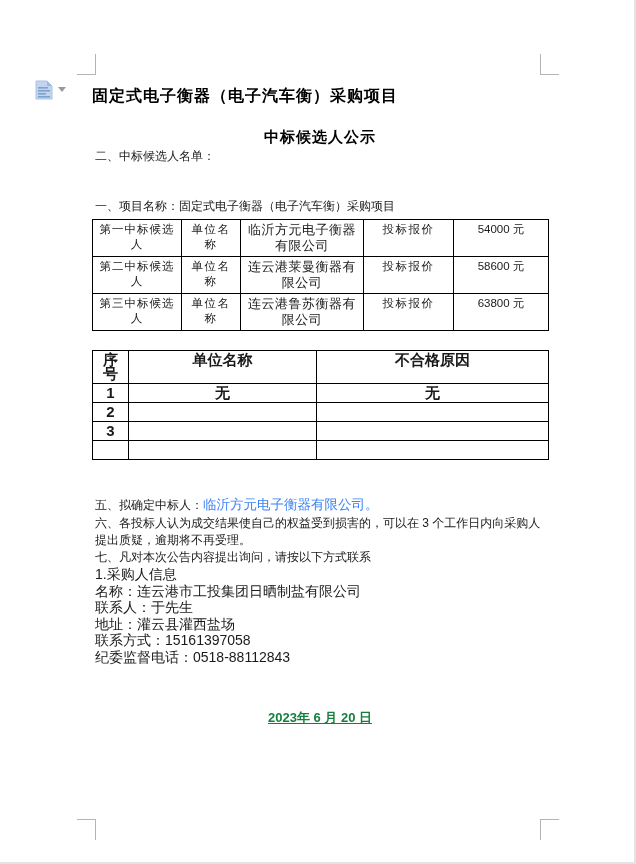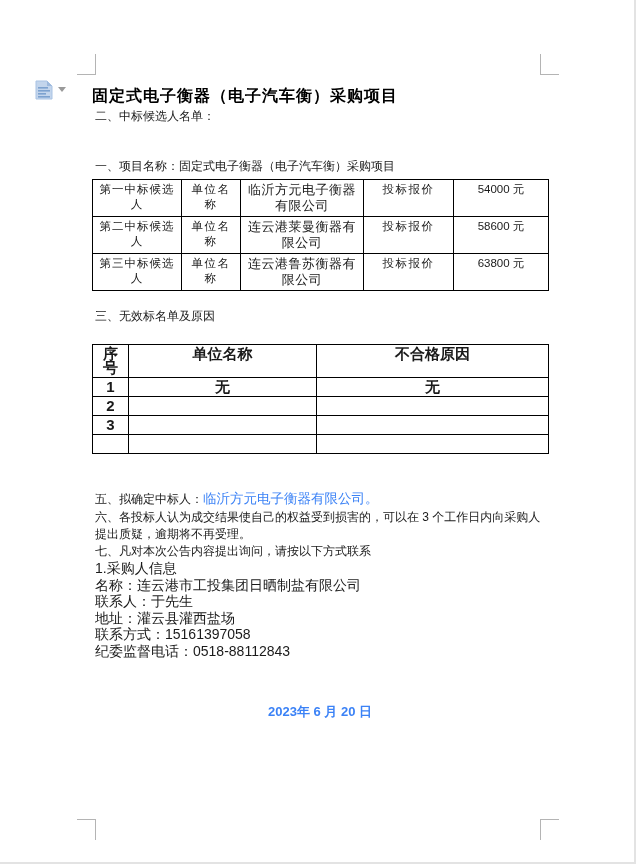--- a/index.html
+++ b/index.html
@@ -53,21 +53,21 @@
   .t2 tr.hdr{height:20px;}
   .t2 tr.r1{height:18px;}
   .t2 tr.r2{height:13px;}
   .t2 tr.r3{height:13px;}
   .t2 tr.r4{height:19px;}
 
   .s5{margin-top:36px;}
   .s5 .big{font-size:13.5px;color:#3b82f6;}
   .s6{margin-top:1px;}
   .purchaser p{font-size:14px;line-height:16.5px;margin:0;padding-left:3px;}
-  .doc-date{font-size:13px;font-weight:bold;text-align:center;margin:44px 0 0 0;color:#3b82f6;}
+  .doc-date{font-size:13px;font-weight:bold;text-align:center;margin:44px 0 0 0;color:#15803d;text-decoration:underline;}
 </style>
 </head>
 <body>
 
 <div class="cropmark tl"></div>
 <div class="cropmark tr"></div>
 <div class="cropmark bl"></div>
 <div class="cropmark br"></div>
 
 <div class="paste-btn">
@@ -80,20 +80,21 @@
       <rect x="4" y="14" width="8" height="1.6" fill="#7da2cf"></rect>
       <rect x="4" y="17" width="12" height="1.6" fill="#7da2cf"></rect>
     </svg>
   </span>
   <span class="paste-arrow"></span>
 </div>
 
 <div class="content">
 
   <p class="doc-title">固定式电子衡器（电子汽车衡）采购项目</p>
+  <p class="doc-subtitle">中标候选人公示</p>
 
   <p class="line s2">二、中标候选人名单：</p>
   <p class="line s1">一、项目名称：固定式电子衡器（电子汽车衡）采购项目</p>
 
   <table class="t1">
     <colgroup>
         <col style="width:89px">
         <col style="width:59px">
         <col style="width:123px">
         <col style="width:90px">
@@ -117,21 +118,20 @@
     <tr>
       <td class="rank">第三中标候选人</td>
       <td class="lbl">单位名称</td>
       <td class="unit">连云港鲁苏衡器有限公司</td>
       <td class="lbl">投标报价</td>
       <td class="price">63800 元</td>
     </tr>
   </tbody>
     </table>
 
-  <p class="line s3">三、无效标名单及原因</p>
 
   <table class="t2">
     <colgroup>
         <col style="width:36px">
         <col style="width:188px">
         <col style="width:232px">
       </colgroup>
     <tbody>
         <tr class="hdr">
       <th>序号</th>

